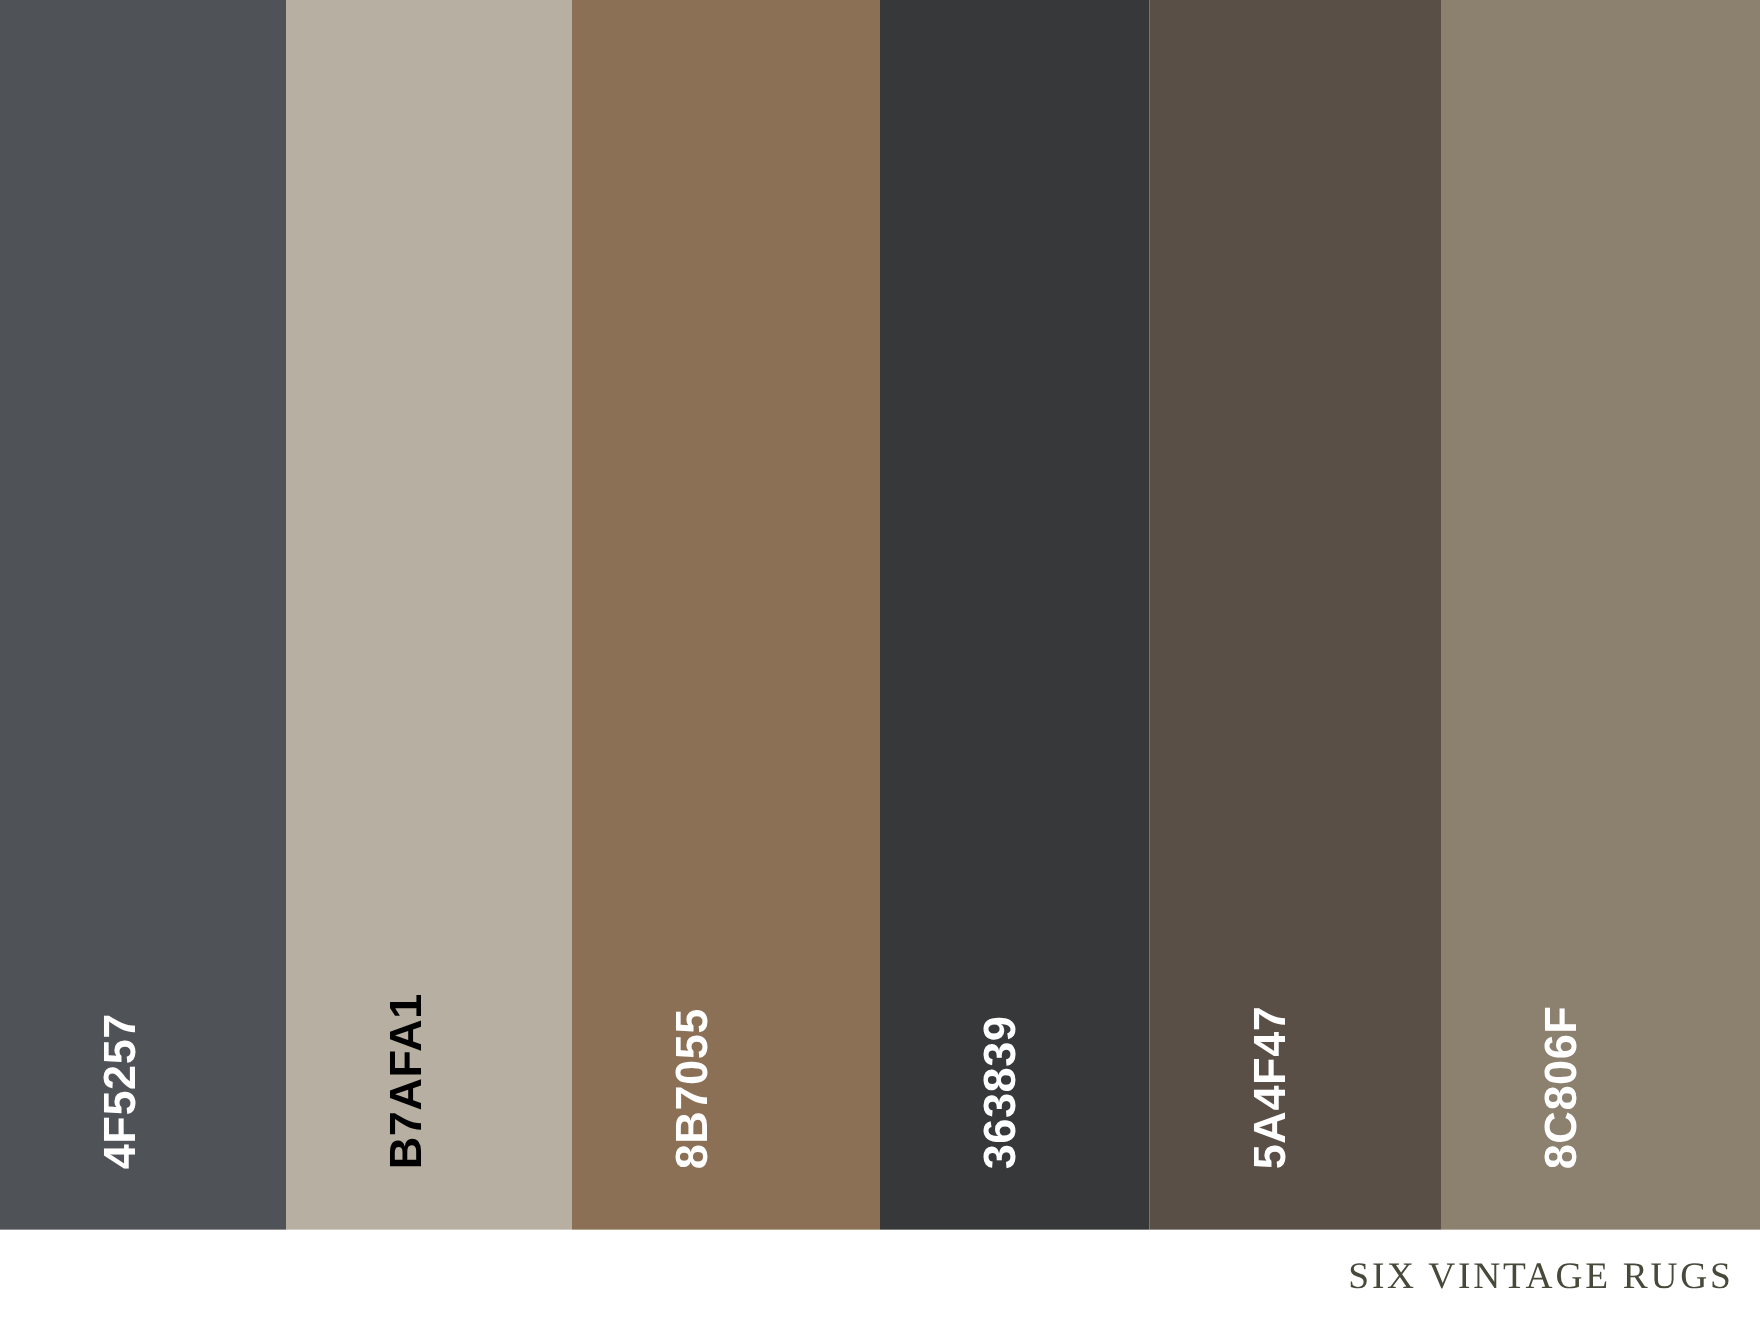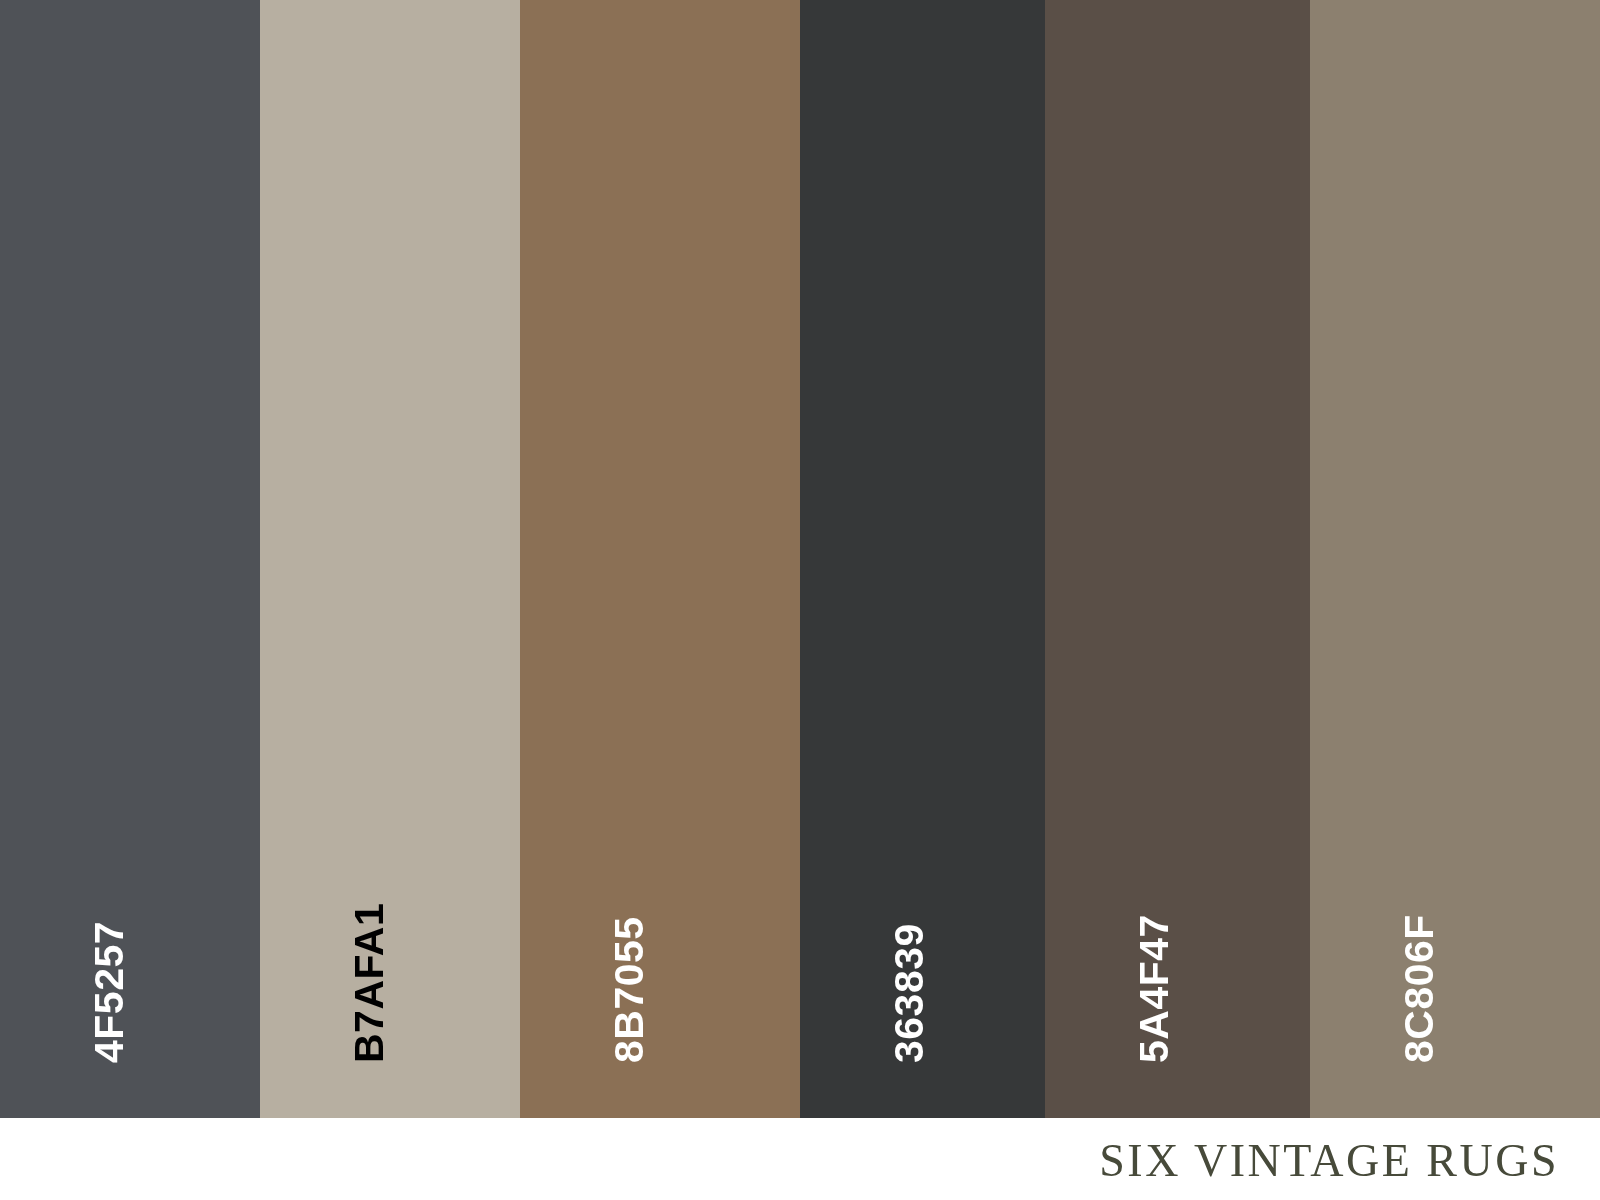--- a/index.html
+++ b/index.html
@@ -64,25 +64,25 @@
     width: 1600px;
     height: 82px;
     background: #ffffff;
     display: flex;
     align-items: center;
     justify-content: flex-end;
   }
 
   #brand-wordmark {
     font-family: "Liberation Serif", serif;
-    font-size: 46px;
+    font-size: 34px;
     font-weight: 400;
     letter-spacing: 2.5px;
     line-height: 1;
-    margin-right: 41px;
+    margin-right: 24px;
     margin-top: 4px;
     white-space: nowrap;
   }
 </style>
 </head>
 <body>
 
 <div id="palette-page" style="background: rgb(255, 255, 255);">
 
   <div id="swatch-band" style="height: 1118px;">

